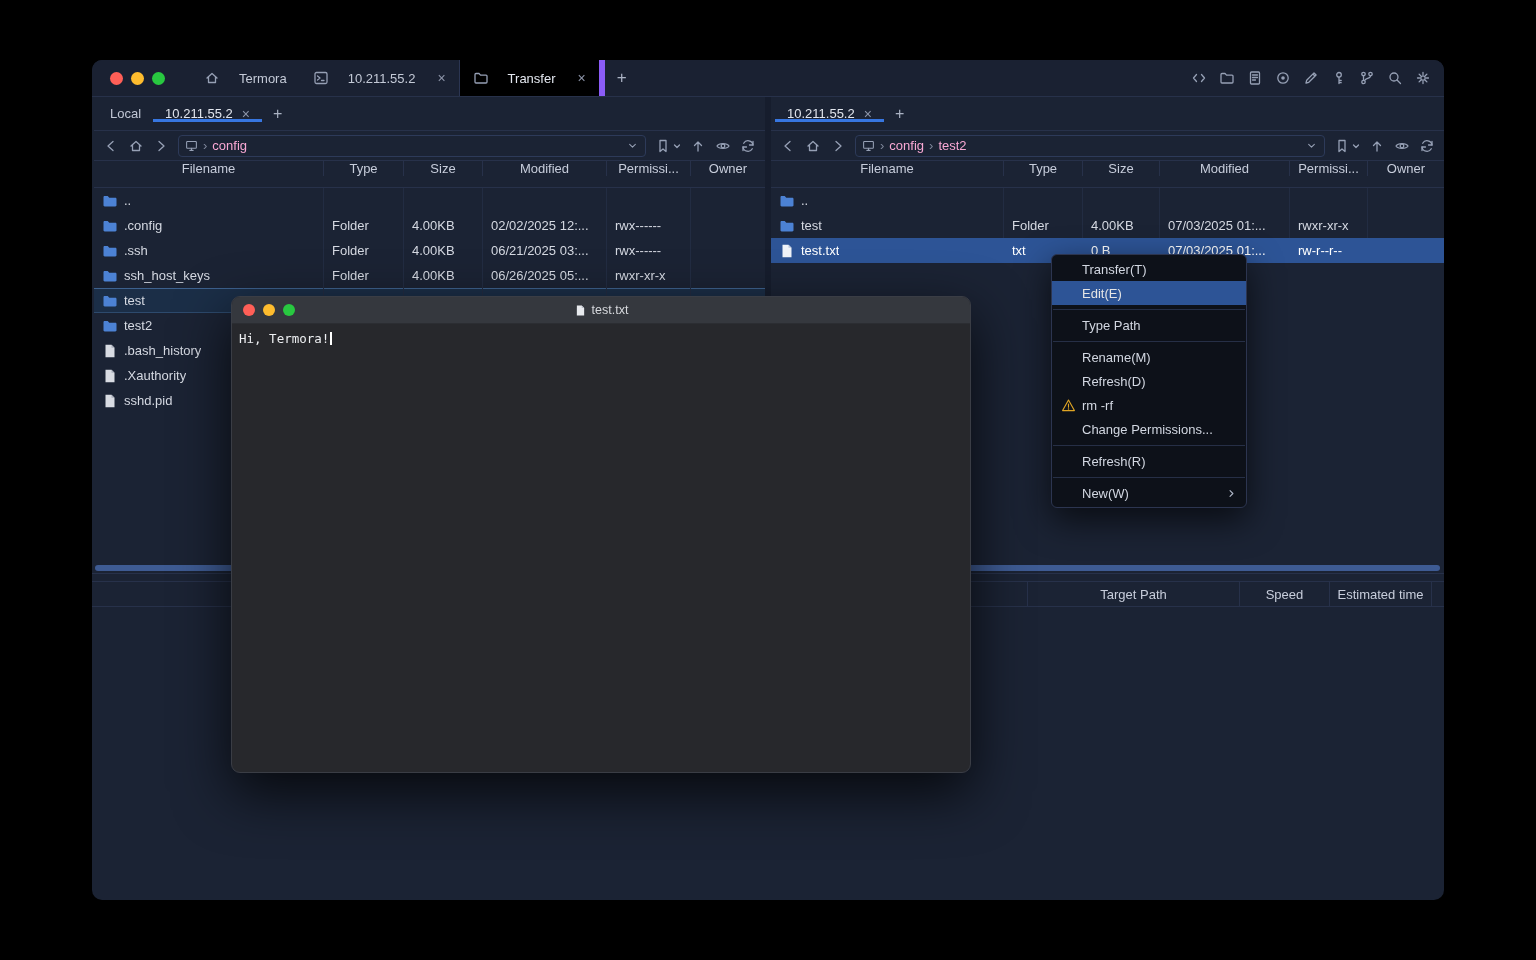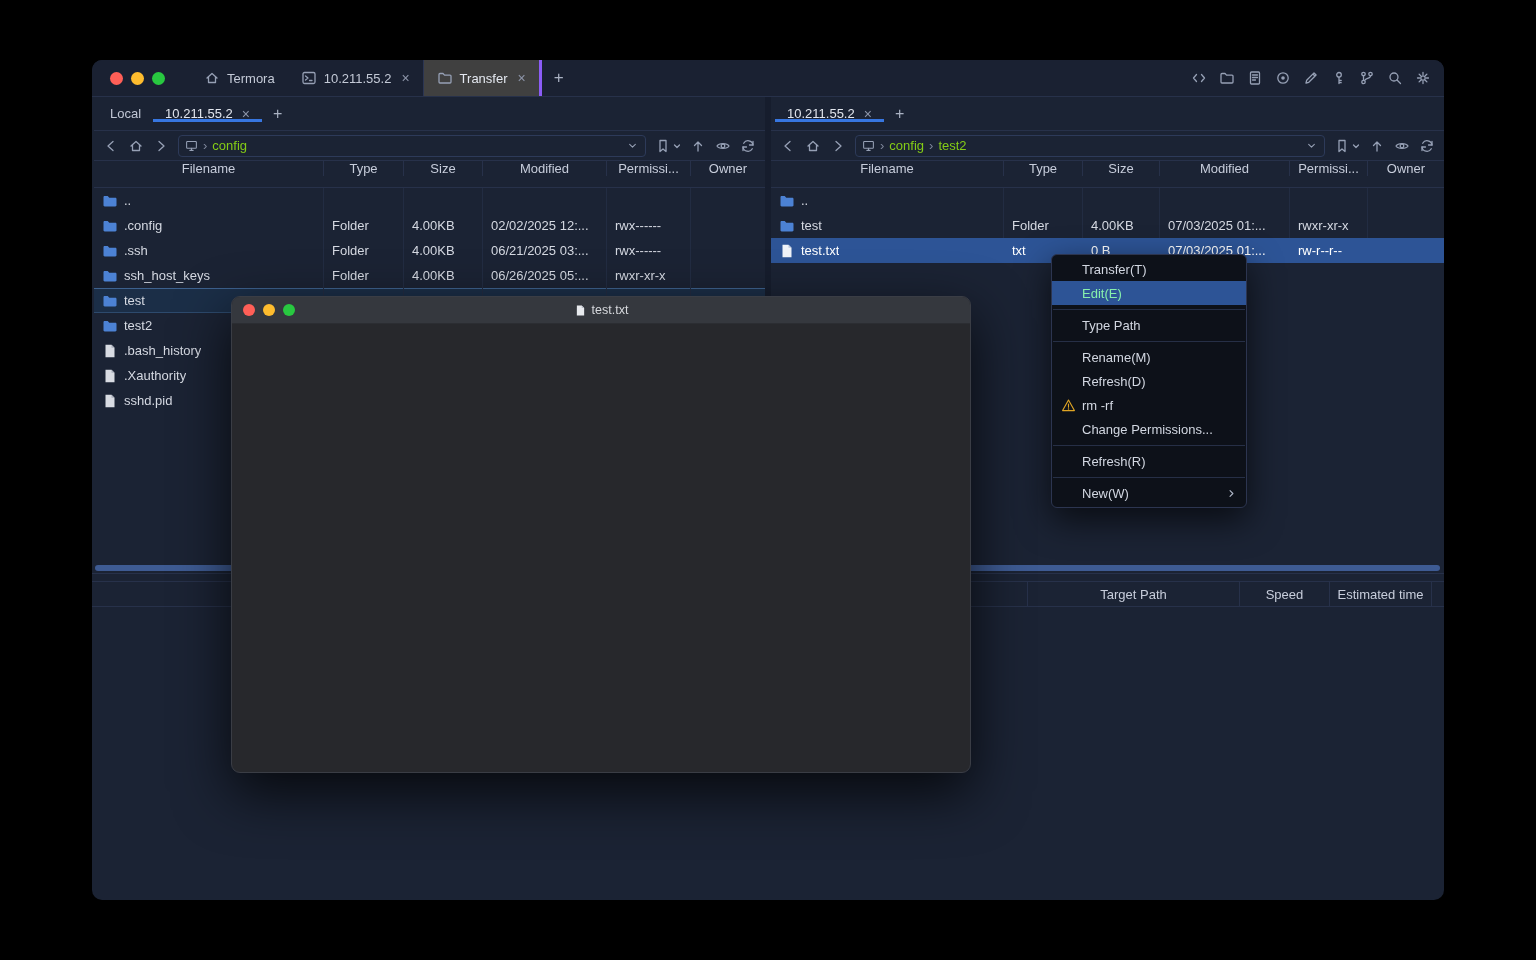--- a/index.html
+++ b/index.html
@@ -10,22 +10,22 @@
   .window{position:absolute;left:92px;top:60px;width:1352px;height:840px;
           background:#1b2334;border-radius:10px;overflow:hidden;
           box-shadow:0 25px 70px rgba(0,0,0,.85)}
 
   
   .titlebar{display:flex;align-items:stretch;height:37px;background:#1a2132;border-bottom:1px solid #27314a}
   .lights{display:flex;align-items:center;gap:8px;padding:0 12px 0 18px}
   .light{width:13px;height:13px;border-radius:50%}
   .red{background:#ff5f57}.yellow{background:#febc2e}.green{background:#28c840}
   .main-tabs{display:flex;align-items:stretch;margin-left:14px}
-  .main-tab{display:flex;align-items:center;gap:7px;padding:0 13px;color:#c4cad7}
-  .main-tab.active{background:#404040;border-left:1px solid #2b3552;border-right:3px solid #8b5cf6;color:#e4e8f0}
+  .main-tab{display:flex;align-items:center;gap:19px;padding:0 13px;color:#c4cad7}
+  .main-tab.active{background:#000000;border-left:1px solid #2b3552;border-right:6px solid #8b5cf6;color:#e4e8f0}
   .tab-close{color:#8d95a9;font-size:14px;line-height:1;margin-left:3px}
   .tab-plus{display:flex;align-items:center;padding:0 12px;color:#aab2c3;font-size:17px}
   .tb-spacer{flex:1}
   .tb-actions{display:flex;align-items:center;gap:12px;padding-right:13px}
 
   
   .tico{width:16px;height:16px;fill:none;stroke:#96a0b5;stroke-width:1.3;stroke-linecap:round;stroke-linejoin:round;flex-shrink:0}
   .sm{width:13px;height:13px}
   .xs{width:8px;height:8px}
   .fic{width:16px;height:16px;flex-shrink:0}
@@ -40,21 +40,21 @@
   .pright{left:679px;width:673px}
   .vdivider{position:absolute;left:673px;top:37px;width:6px;height:477px;background:#161d2d}
   .ptabs{height:34px;display:flex;align-items:center;border-bottom:1px solid #27314a;padding-left:4px}
   .ptab{position:relative;display:flex;align-items:center;gap:6px;padding:0 12px;color:#c0c6d4}
   .ptab.active{color:#e2e6ee}
   .ptab.active::after{content:"";position:absolute;left:0;right:0;bottom:-1px;height:3px;background:#3776e0}
   .ptab-plus{display:flex;align-items:center;padding:0 11px;color:#aab2c3;font-size:16px}
   .ptoolbar{height:29px;display:flex;align-items:center;gap:9px;padding:0 9px}
   .crumbfield{flex:1;height:22px;border:1px solid #2d3a59;border-radius:4px;display:flex;align-items:center;gap:5px;padding:0 6px;min-width:0}
   .crumbs{display:flex;align-items:center;gap:5px}
-  .crumb{color:#84cc16;white-space:nowrap}
+  .crumb{color:#f9a8d4;white-space:nowrap}
   .crumb-sep{color:#7f879b}
   .cf-spacer{flex:1}
   .bkgroup{display:flex;align-items:center;gap:2px}
 
   .thead{height:28px;display:flex;align-items:flex-start;border-top:1px solid #27314a;border-bottom:1px solid #27314a}
   .hcell{display:flex;align-items:center;justify-content:center;color:#c7cddb;border-right:1px solid #27314a}
   .frow{height:25px;display:flex;align-items:stretch;color:#d5d9e2}
   .cell{display:flex;align-items:center;padding:0 8px;border-right:1px solid #222c42;white-space:nowrap;overflow:hidden}
   .cname{gap:6px}
   .ftext{overflow:hidden;text-overflow:ellipsis}
@@ -71,21 +71,21 @@
   
   .transfer-head{position:absolute;left:0;top:521px;width:100%;height:26px;display:flex;align-items:stretch;
                  border-top:1px solid #27314a;border-bottom:1px solid #27314a}
   .tcell{display:flex;align-items:center;justify-content:center;color:#c7cddb;border-right:1px solid #27314a}
   .t0{width:936px}.t1{width:212px}.t2{width:90px}.t3{width:102px}.t4{flex:1;border-right:none}
 
   
   .ctx{position:absolute;left:1051px;top:254px;width:196px;background:#0d1119;border:1px solid #2c3550;
        border-radius:6px;padding:2px 0;z-index:40;box-shadow:0 12px 34px rgba(0,0,0,.65)}
   .ctx-item{position:relative;height:24px;display:flex;align-items:center;padding:0 8px 0 30px;color:#d2d7e1}
-  .ctx-item.hl{background:#2d5496;color:#86efac}
+  .ctx-item.hl{background:#2d5496;color:#e5e5e5}
   .warn-ic{position:absolute;left:9px;width:15px;height:15px}
   .sub-ic{position:absolute;right:8px;width:13px;height:13px}
   .ctx-sep{height:1px;background:#262f46;margin:3.5px 1px}
 
   
   .editor{position:absolute;left:231px;top:296px;width:740px;height:477px;background:#27282c;
           border:1px solid #3a3d45;border-radius:9px;z-index:60;overflow:hidden;
           box-shadow:0 20px 55px rgba(0,0,0,.75)}
   .editor-titlebar{position:relative;height:27px;background:#35383e;display:flex;align-items:center;border-bottom:1px solid #2b2d32}
   .editor-lights{display:flex;gap:8px;padding-left:11px}
@@ -527,13 +527,16 @@
       <span class="light green"></span>
     </div>
     <div class="editor-title">
       <svg class="pageic" viewBox="0 0 16 16">
           <path d="M3.5 1.8h6l3 3v9.4h-9z" fill="#e8eaee"></path>
           <path d="M9.5 1.8v3h3z" fill="#b5bac4"></path>
         </svg>
       <span>test.txt</span>
     </div>
   </div>
+  <div class="editor-body">
+    <span>Hi, Termora!</span><span class="caret"></span>
+  </div>
 </div>
 
 </body></html>

